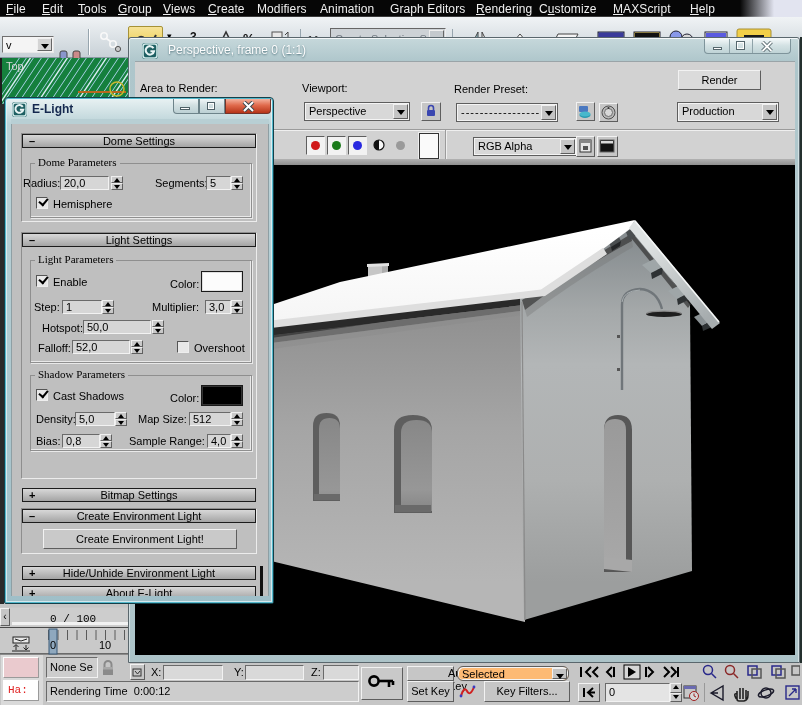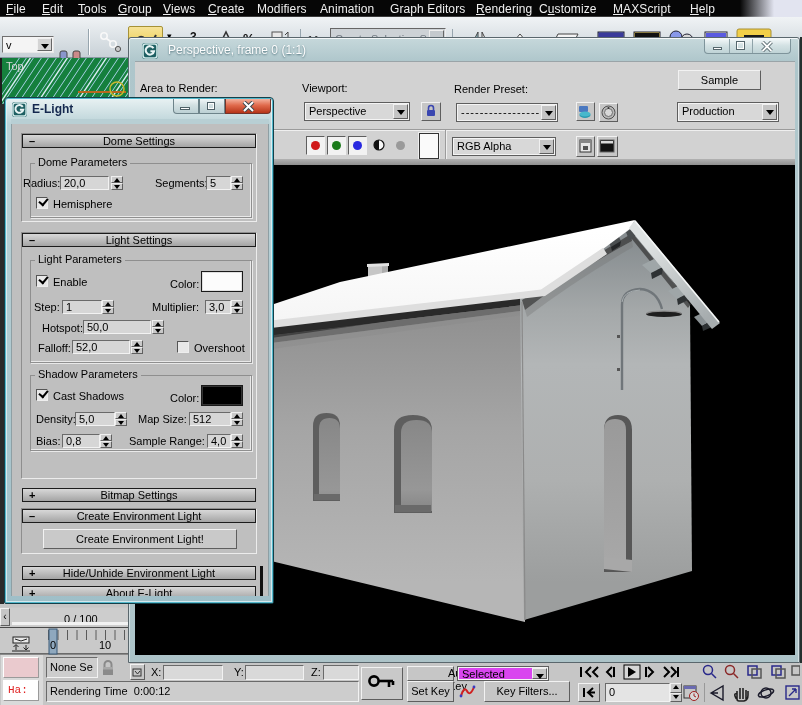--- a/index.html
+++ b/index.html
@@ -11,21 +11,21 @@
 .raised{position:absolute;background:#C6C6C6;border:1px solid;border-color:#F2F2F2 #5E5E5E #5E5E5E #F2F2F2;}
 .sunk{position:absolute;background:#D0D0D0;border:1px solid;border-color:#5E5E5E #F2F2F2 #F2F2F2 #5E5E5E;}
 .spin{position:absolute;width:12px;}
 .spin div{position:relative;height:50%;background:#C9C9C9;border:1px solid;border-color:#EFEFEF #606060 #606060 #EFEFEF;}
 .spin div:after{content:"";position:absolute;left:2px;width:0;height:0;border-left:3px solid transparent;border-right:3px solid transparent;}
 .spin .up:after{top:1px;border-bottom:4px solid #000;}
 .spin .dn:after{top:1px;border-top:4px solid #000;}
 .cb{position:absolute;width:12px;height:12px;background:#E8E8E8;border:1px solid;border-color:#555 #EEE #EEE #555;}
 .cb.on:after{content:"";position:absolute;left:2px;top:0px;width:7px;height:4px;border-left:2px solid #000;border-bottom:2px solid #000;transform:rotate(-50deg);}
 .grp{position:absolute;border:1px solid #8F8F8F;box-shadow:inset -1px -1px 0 #E9E9E9, 1px 1px 0 #E9E9E9;}
-.grplbl{position:absolute;background:#BFBFBF;padding:0 3px;font-size:11px;line-height:11px;white-space:nowrap;}
+.grplbl{position:absolute;background:#BFBFBF;padding:0 3px;font-size:11px;line-height:11px;white-space:nowrap;font-family:Liberation Serif, serif;}
 .rhdr{position:absolute;width:234px;height:14px;background:linear-gradient(#D8D8D8,#A4A4A4);border:1px solid #1C1C1C;font-size:11px;line-height:12px;text-align:center;font-weight:normal;}
 .rhdr b{position:absolute;left:6px;top:0px;font-weight:bold;}
 .rpanel{position:absolute;border:1px solid;border-color:#8E8E8E #ECECEC #ECECEC #8E8E8E;}
 .combo{position:absolute;background:#D8D8D8;border:1px solid #5E5E5E;box-shadow:inset 1px 1px 0 #F4F4F4, inset -1px -1px 0 #F4F4F4;}
 .combo .t{position:absolute;left:4px;top:2px;font-size:11px;white-space:nowrap;}
 .combo .b{position:absolute;right:1px;top:1px;bottom:1px;width:15px;background:#C4C4C4;border:1px solid;border-color:#F0F0F0 #5E5E5E #5E5E5E #F0F0F0;}
 .combo .b:after{content:"";position:absolute;left:3px;top:5px;border-left:4px solid transparent;border-right:4px solid transparent;border-top:5px solid #000;}
 .menu-item{position:absolute;top:2px;color:#EFEFEF;font-size:12px;letter-spacing:0.1px;}
 </style>
 </head>
@@ -171,21 +171,21 @@
   <span class="lbl" style="left:6px;top:3px;color:#D8D8D8;">Top</span>
 </div>
 <div class="abs" style="left:0;top:58px;width:2px;height:546px;background:#1E1E1E;"></div>
 <div class="abs" style="left:0;top:104px;width:4px;height:500px;background:#2A2A2A;"></div>
 
 <div class="abs" id="bottomui" style="left:0;top:604px;width:802px;height:101px;background:#C6C6C6;">
 
   <div class="abs" style="left:0;top:3px;width:130px;height:21px;background:#C9C9C9;border-bottom:1px solid #4A4A4A;">
     <div class="raised" style="left:0;top:1px;width:10px;height:18px;font-size:10px;text-align:center;line-height:16px;">‹</div>
     <div class="abs" style="left:10px;top:1px;width:120px;height:18px;background:#CDCDCD;">
-      <span class="lbl" style="left:54px;top:6px;">0 / 100</span>
+      <span class="lbl" style="left:40px;top:6px;font-family:Liberation Mono, monospace;">0 / 100</span>
       <div class="abs" style="left:2px;top:14px;width:116px;height:3px;background:#F2F2F2;"></div>
     </div>
   </div>
 
   <div class="abs" style="left:0;top:24px;width:130px;height:27px;background:#C9C9C9;border-bottom:1px solid #8A8A8A;">
     <svg width="130" height="27">
       <g stroke="#5A5A5A">
             <line x1="48.5" y1="2" x2="48.5" y2="12"></line>
             <line x1="58" y1="2" x2="58" y2="12"></line>
             <line x1="67.5" y1="2" x2="67.5" y2="12"></line>
@@ -242,21 +242,21 @@
             <circle cx="12" cy="13" r="4.6"></circle>
             <line x1="17" y1="13" x2="31" y2="13"></line>
             <line x1="27" y1="13" x2="27" y2="19"></line>
             <line x1="31" y1="13" x2="31" y2="17"></line>
           </g>
         </svg>
   </div>
 
   <div class="raised" style="left:407px;top:62px;width:47px;height:15px;font-size:11px;text-align:center;line-height:13px;padding-left:40px;">Auto Key</div>
   <div class="raised" style="left:407px;top:77px;width:47px;height:21px;font-size:11px;text-align:center;line-height:19px;">Set Key</div>
-  <div class="combo" style="left:457px;top:62px;width:92px;height:15px;background:#d946ef;">
+  <div class="combo" style="left:457px;top:62px;width:112px;height:15px;background:#fdba74;border-radius:6px;">
         <span class="t" style="top:1px;">Selected</span>
         <span class="b"></span>
       </div>
   <div class="abs" style="left:458px;top:78px;width:20px;height:19px;">
     <svg width="20" height="19" viewBox="0 0 20 19">
           <path d="M3 14 Q6 4 9 9 Q12 15 16 5" fill="none" stroke="#D02020" stroke-width="2"></path>
           <circle cx="3" cy="14" r="1.4" fill="#3A3AC0"></circle>
           <circle cx="16" cy="5" r="1.4" fill="#3A3AC0"></circle>
         </svg>
   </div>
@@ -361,21 +361,21 @@
             <ellipse cx="8" cy="11" rx="5.5" ry="2.6" fill="#48B8CC"></ellipse>
           </svg>
     </div>
     <div class="raised" style="left:464px;top:41px;width:19px;height:19px;">
       <svg width="17" height="17" viewBox="0 0 17 17">
             <circle cx="8.5" cy="8.5" r="6.5" fill="#B8B8B8" stroke="#505050"></circle>
             <circle cx="8.5" cy="8.5" r="4" fill="#D8D8D8" stroke="#707070"></circle>
             <circle cx="8.5" cy="4" r="1" fill="#333"></circle>
           </svg>
     </div>
-    <div class="raised" style="left:543px;top:8px;width:83px;height:20px;background:#DBDBDB;text-align:center;line-height:18px;font-size:11px;">Sample</div>
+    <div class="raised" style="left:543px;top:8px;width:83px;height:20px;background:#DBDBDB;text-align:center;line-height:18px;font-size:11px;">Render</div>
     <div class="combo" style="left:542px;top:40px;width:102px;height:20px;">
           <span class="t">Production</span>
           <span class="b"></span>
         </div>
     <div class="abs" style="left:0;top:67px;width:660px;height:1px;background:#9B9B9B;"></div>
     <div class="abs" style="left:0;top:68px;width:660px;height:1px;background:#EFEFEF;"></div>
 
     <div class="sunk" style="left:171px;top:74px;width:19px;height:19px;background:#F2F2F2;">
           <div class="abs" style="left:4px;top:4px;width:9px;height:9px;border-radius:50%;background:#D01818;"></div>
         </div>
@@ -390,21 +390,21 @@
             <circle cx="8" cy="9" r="5" fill="#F8F8F8" stroke="#111" stroke-width="1.2"></circle>
             <path d="M8 4 A5 5 0 0 0 8 14 Z" fill="#111"></path>
           </svg>
     </div>
     <div class="abs" style="left:257px;top:74px;width:18px;height:19px;">
           <div class="abs" style="left:4px;top:5px;width:9px;height:9px;border-radius:50%;background:#9A9A9A;"></div>
         </div>
     <div class="abs" style="left:284px;top:71px;width:20px;height:26px;background:#FAFAFA;border:1px solid #333;box-shadow:0 0 0 1px #EEE;"></div>
     <div class="abs" style="left:310px;top:68px;width:1px;height:31px;background:#9B9B9B;"></div>
     <div class="abs" style="left:311px;top:68px;width:1px;height:31px;background:#EFEFEF;"></div>
-    <div class="combo" style="left:317px;top:75px;width:104px;height:19px;">
+    <div class="combo" style="left:338px;top:75px;width:104px;height:19px;">
           <span class="t">RGB Alpha</span>
           <span class="b"></span>
         </div>
     <div class="raised" style="left:441px;top:74px;width:19px;height:21px;">
       <svg width="17" height="19" viewBox="0 0 17 19">
             <rect x="3" y="3" width="11" height="12" fill="#E8E8E8" stroke="#333"></rect>
             <rect x="3" y="3" width="11" height="3" fill="#888"></rect>
             <rect x="6" y="9" width="5" height="4" fill="#555"></rect>
           </svg>
     </div>

